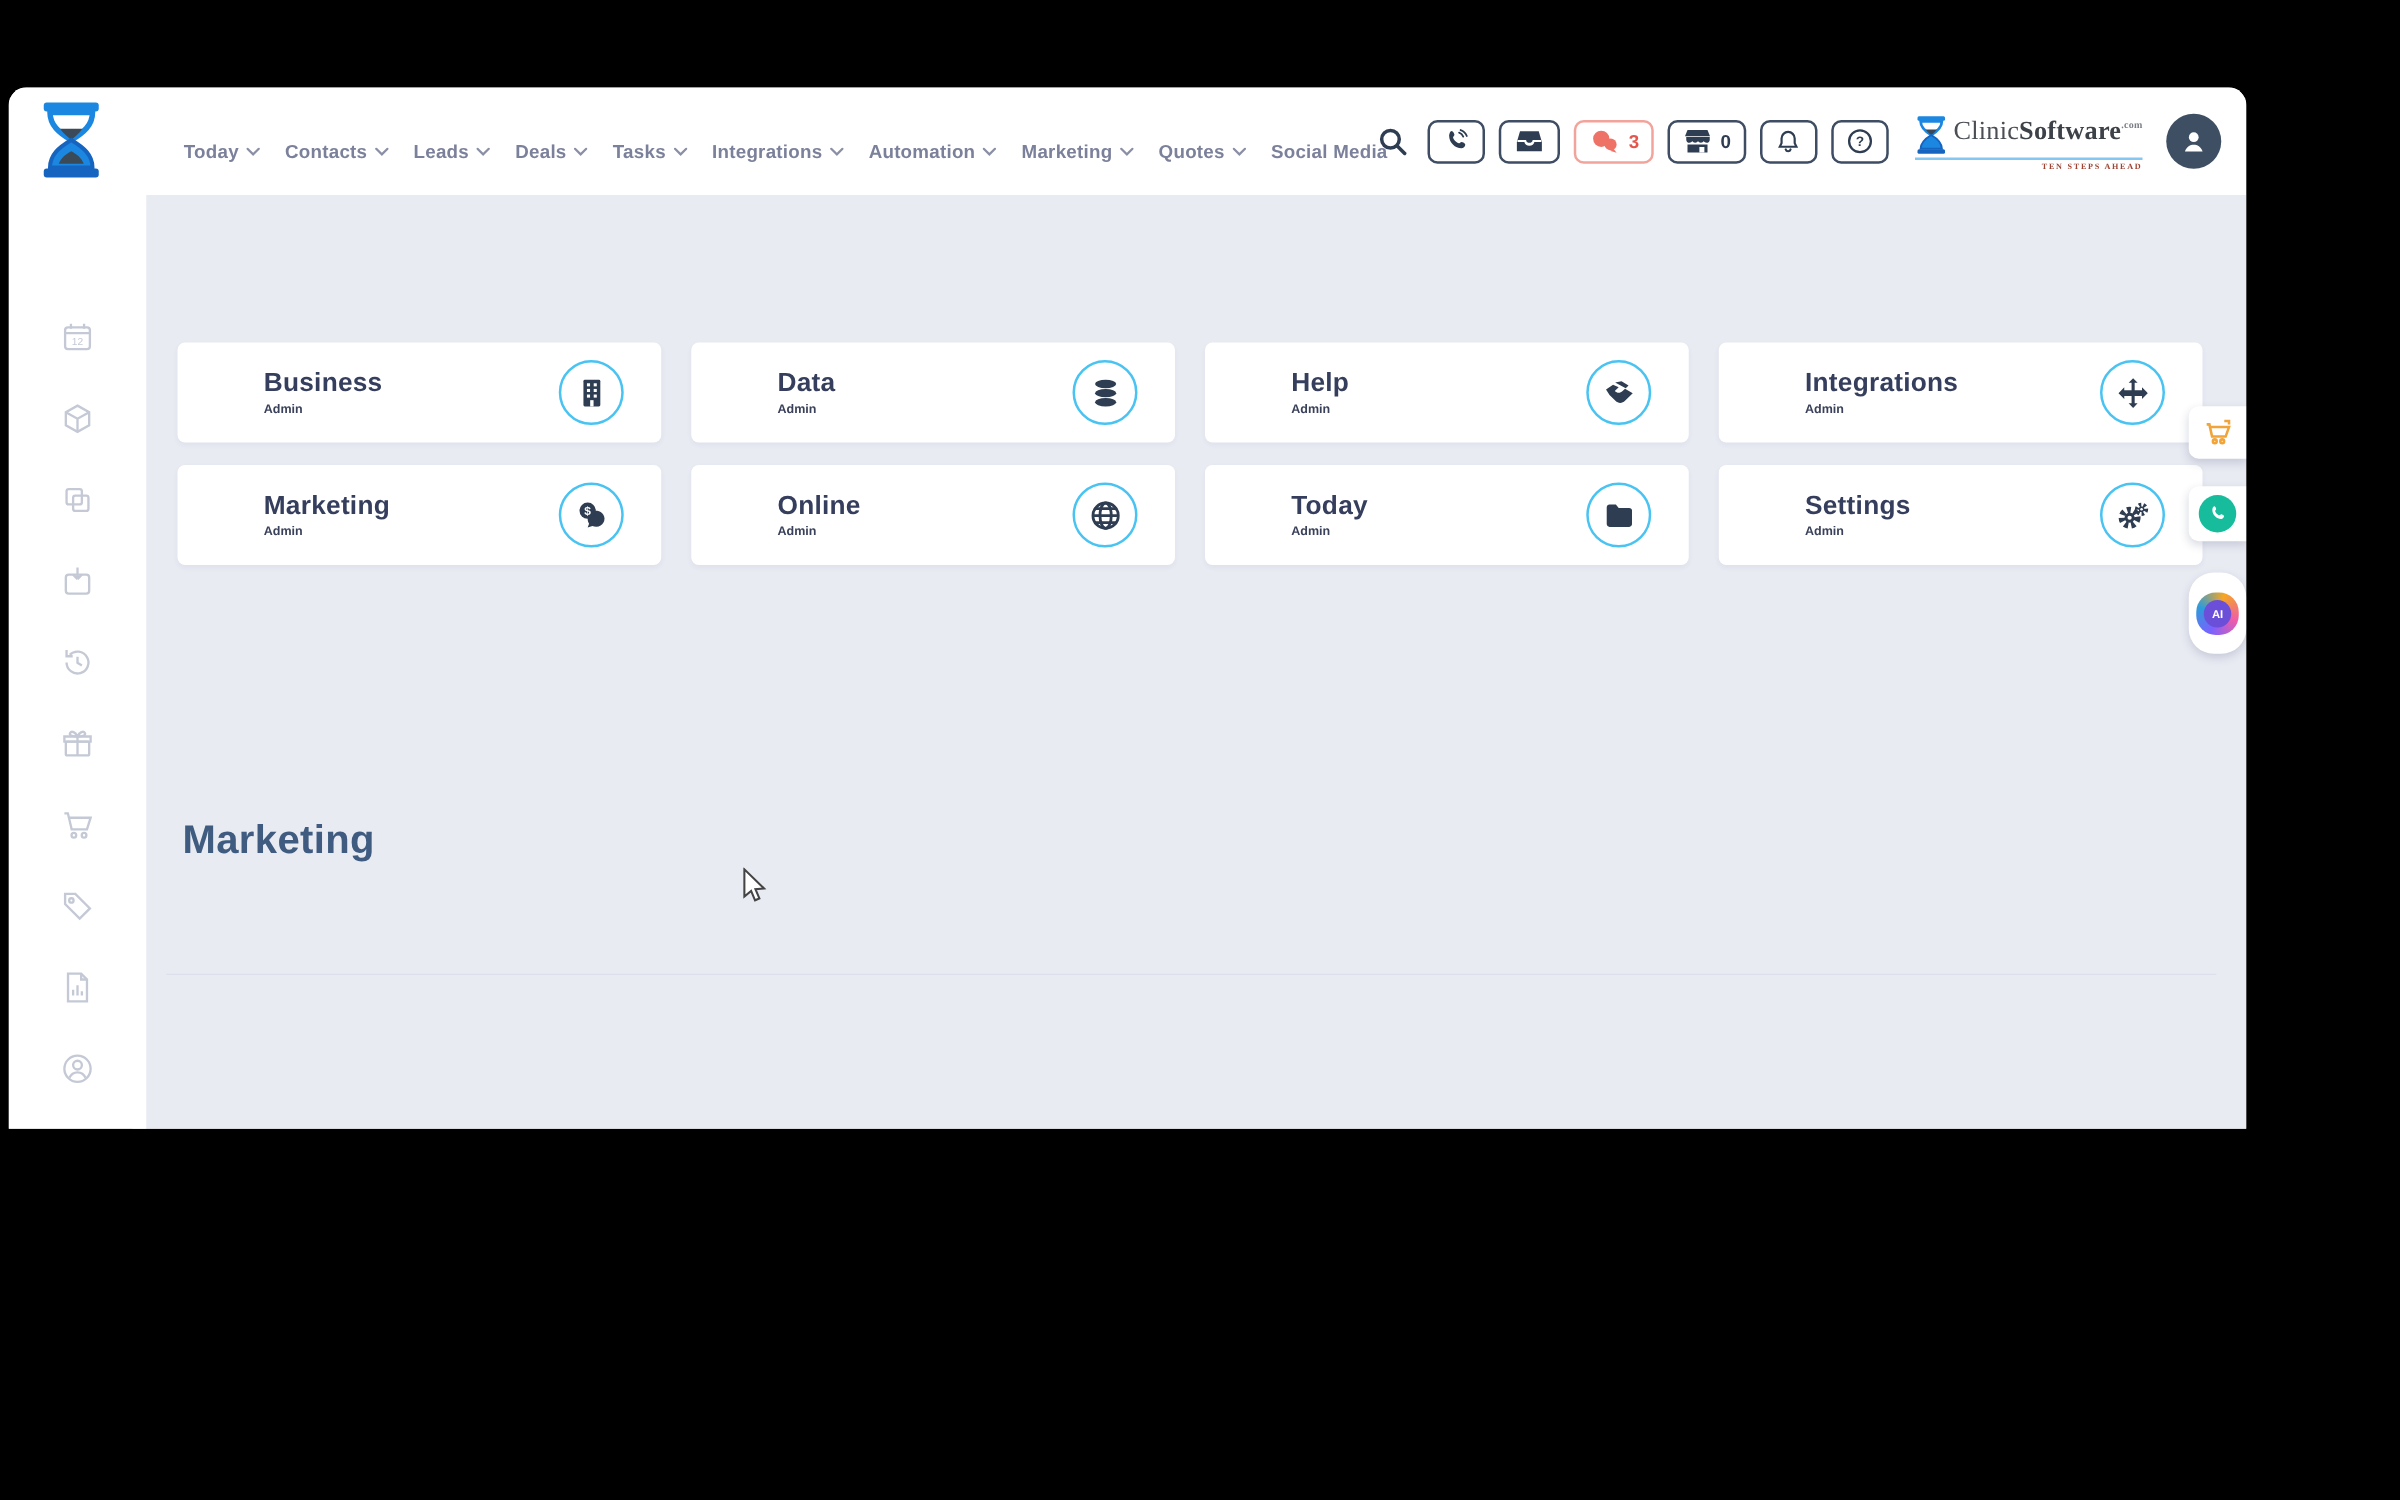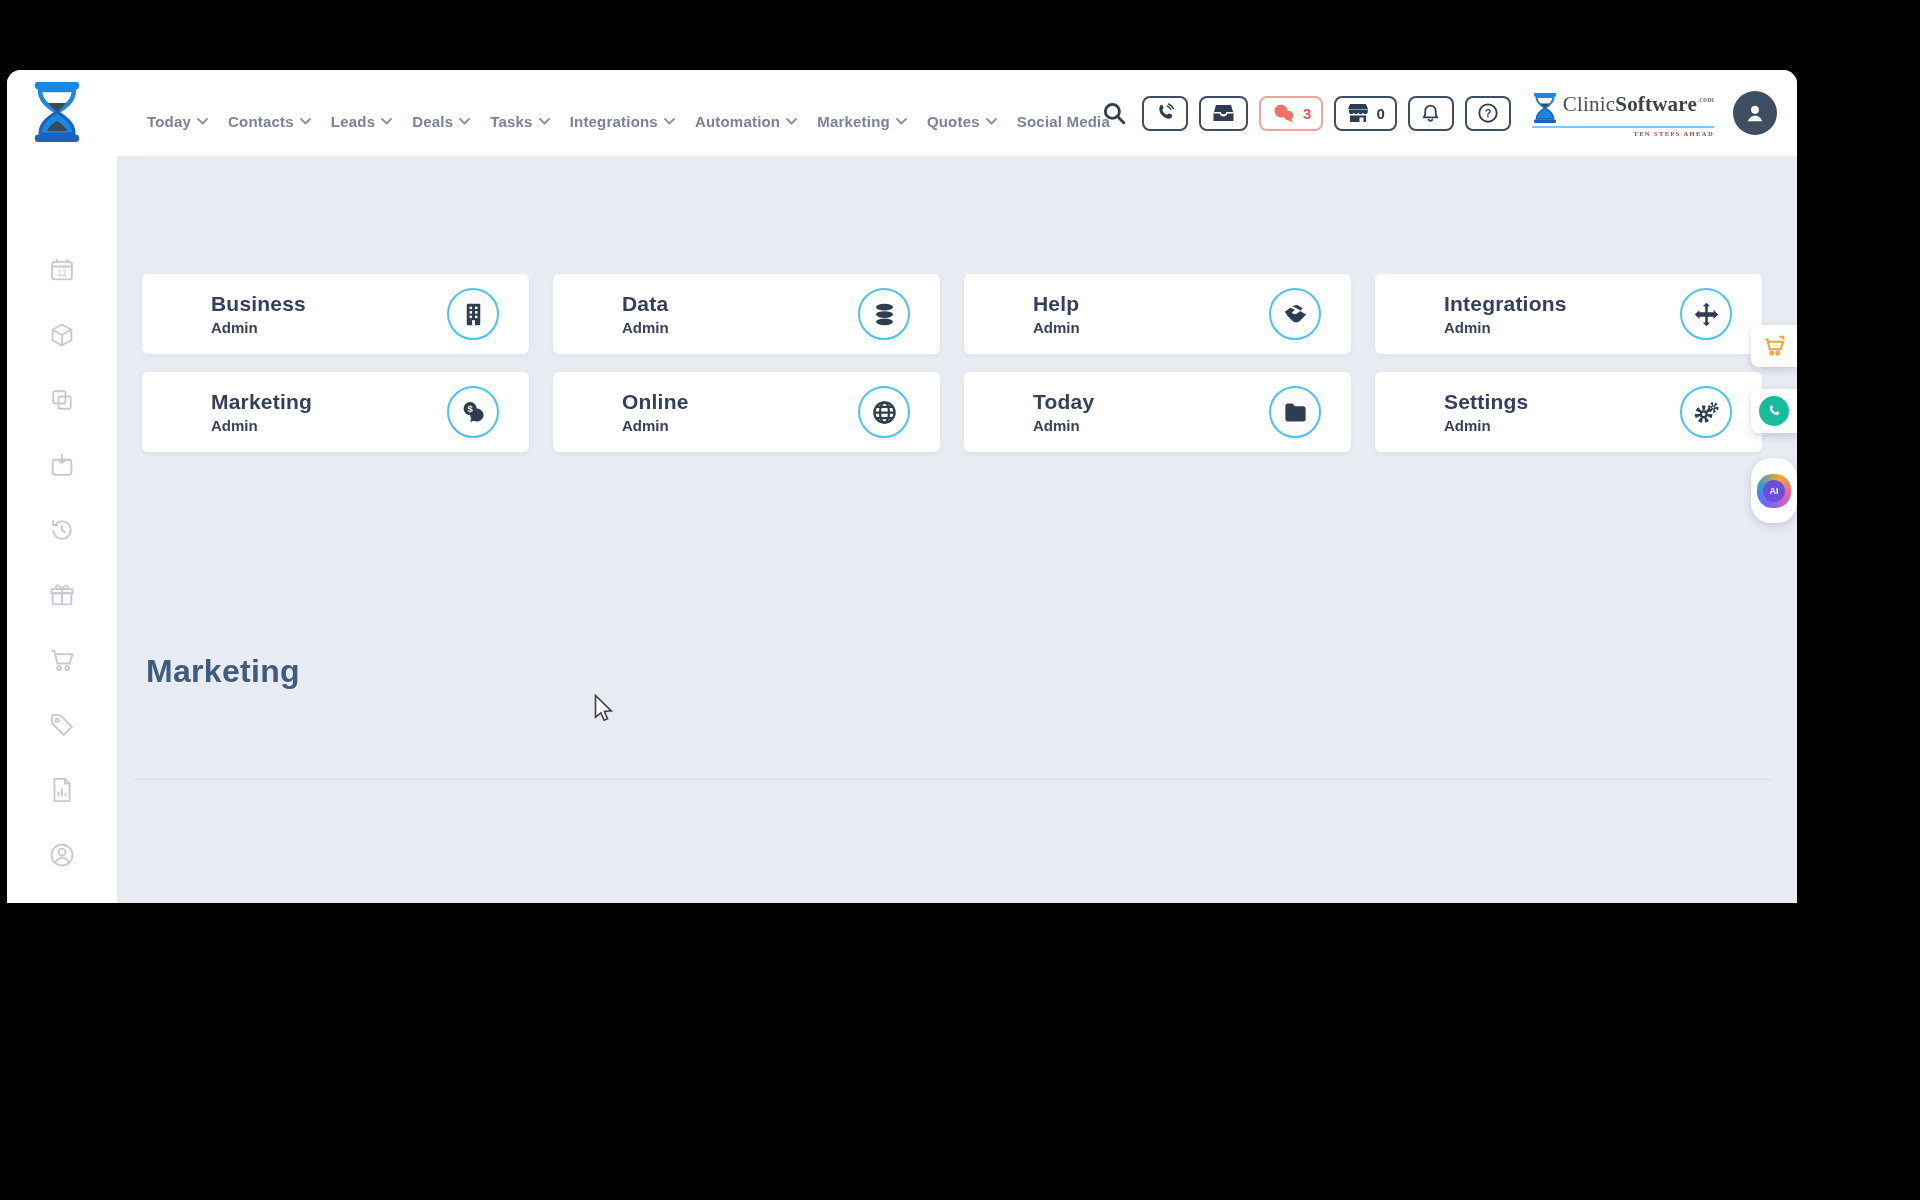--- a/index.html
+++ b/index.html
@@ -45,21 +45,21 @@
   .search-box input { width:100%; height:100%; border:2px solid #5ecdf4; border-radius:6px; outline:none;
                       font-family:"Liberation Sans", sans-serif; font-size:15px; font-weight:700; color:#4a4f63;
                       padding-left:44px; background:#fff; }
   .search-box .mag { position:absolute; left:14px; top:10px; width:20px; height:20px; color:#9aa0ad; }
 
   .cards { position:absolute; left:36px; top:118px; width:1620px;
            display:grid; grid-template-columns:repeat(4,1fr); gap:18px 24px; }
   .card { height:80px; background:#fff; border-radius:6px; box-shadow:0 2px 4px rgba(40,50,90,.05);
           position:relative; display:flex; flex-direction:column; justify-content:center; padding-left:69px; cursor:pointer; }
   .card-title { font-size:21px; font-weight:700; color:#353e5c; letter-spacing:.2px; }
-  .card-sub { font-size:15px; font-weight:700; color:#3a415a; margin-top:3px; }
+  .card-sub { font-size:10px; font-weight:700; color:#3a415a; margin-top:3px; }
   .card-ic { position:absolute; right:30px; top:50%; transform:translateY(-50%); width:52px; height:52px;
              border:2px solid #49c3f2; border-radius:50%; display:flex; align-items:center; justify-content:center; color:#2e3d52; }
   .card-ic svg { width:27px; height:27px; }
 
   .section-title { position:absolute; left:40px; top:497px; font-size:32px; font-weight:700; color:#3f5c80; letter-spacing:.3px; }
   .lead-card { position:absolute; left:35px; top:473px; width:365px; height:127px; background:#fff; border-radius:6px;
                box-shadow:0 10px 22px rgba(60,70,110,.10); display:flex; align-items:center; padding-left:46px; cursor:pointer; }
   .lead-card span { font-size:21px; font-weight:700; color:#353e5c; }
   .divider { position:absolute; left:27px; top:623px; width:1640px; height:1px; background:#dde0ea; }
 

